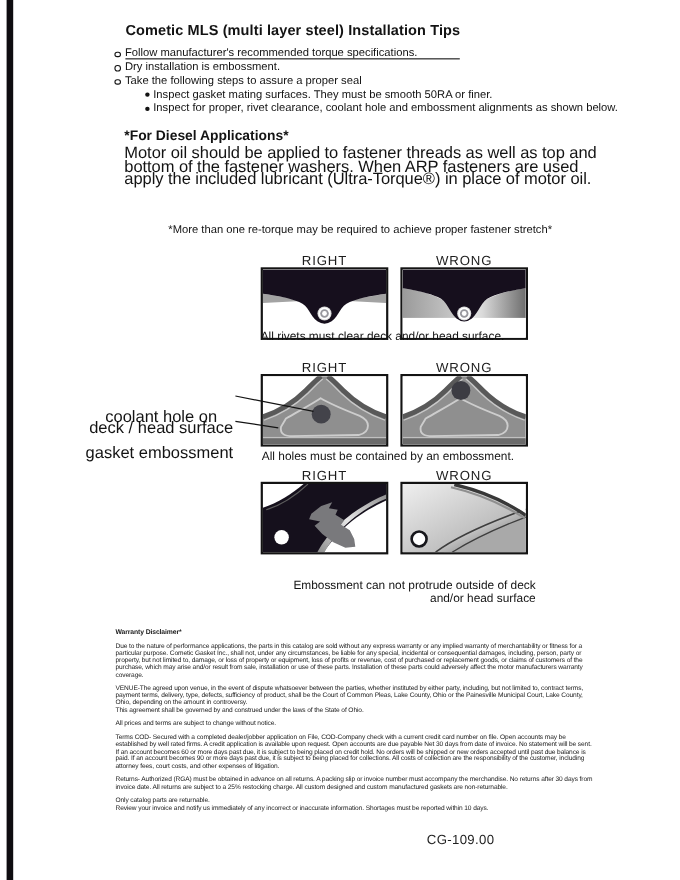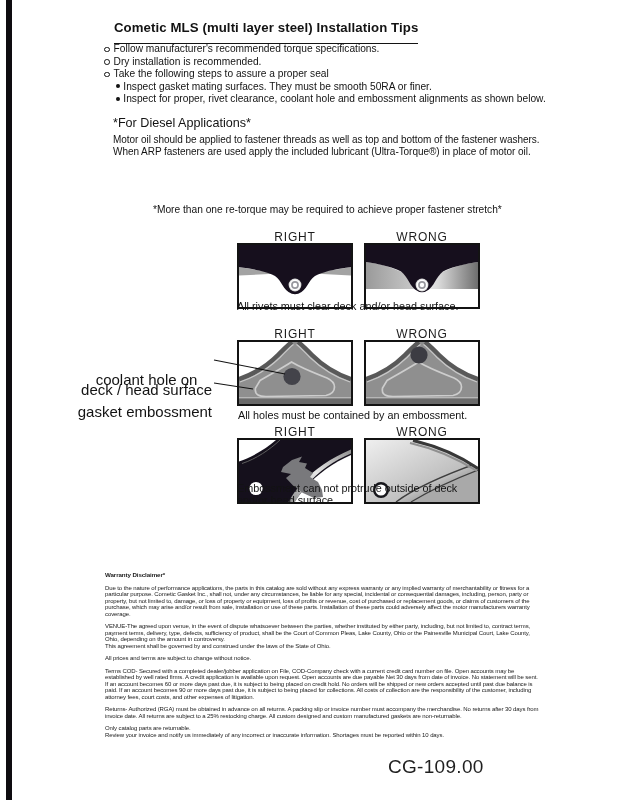--- a/index.html
+++ b/index.html
@@ -1,63 +1,63 @@
 <!DOCTYPE html>
 <html><head>
 <meta charset="utf-8">
 <style>
   html,body{margin:0;padding:0;background:#ffffff;}
   .page{position:relative;width:618px;height:800px;background:#ffffff;overflow:hidden;
         font-family:"Liberation Sans", sans-serif;color:#131313;}
   .abs{position:absolute;}
   .edge-bar{left:6px;top:0;width:6px;height:800px;background:#0e0c10;}
   .title{left:114px;top:20px;font-size:13.2px;font-weight:bold;
-         border-bottom:1.6px solid #131313;padding-bottom:8px;letter-spacing:0.1px;}
+         border-bottom:1.6px solid #131313;padding-bottom:18px;letter-spacing:0.1px;}
   .bullets{left:104px;top:43px;font-size:10.2px;line-height:12.5px;width:470px;}
   .b-row{display:flex;align-items:flex-start;}
-  .b-row.sub{margin-left:12px;}
+  .b-row.sub{margin-left:28px;}
   .b-ring{flex:0 0 auto;width:3.6px;height:3.6px;border:1px solid #131313;border-radius:50%;
           margin:3.8px 4px 0 0;}
   .b-dot{flex:0 0 auto;width:3.8px;height:3.8px;background:#131313;border-radius:50%;
          margin:3.8px 3.5px 0 0;}
-  .h2{left:113px;top:116px;font-size:12.6px;font-weight:normal;}
-  .para{font-size:10px;line-height:11.6px;width:440px;letter-spacing:-0.05px;}
+  .h2{left:113px;top:116px;font-size:12.6px;font-weight:bold;}
+  .para{font-size:15px;line-height:11.6px;width:440px;letter-spacing:-0.05px;}
   .p1{left:113px;top:134px;}
   .p2{left:113px;top:163px;}
   .note{left:113px;top:204px;font-size:10.2px;margin-left:40px;}
   .dlabel{width:116px;text-align:center;font-size:12px;letter-spacing:0.8px;color:#1c1c1c;}
   .dbox{width:112px;height:62px;border:2px solid #131313;background:#fff;}
   .dbox svg{display:block;}
   .caption{font-size:10.8px;line-height:12.4px;color:#131313;}
   .ann{font-size:15px;line-height:10.4px;text-align:center;color:#131313;margin-top:32px;}
   .warranty{left:105px;top:572px;width:434px;font-size:6px;line-height:6.5px;
             letter-spacing:-0.1px;color:#1a1a1a;}
   .warranty .wh{font-weight:bold;font-size:6.2px;margin:0 0 6px 0;}
   .warranty p{margin:0 0 6px 0;}
   .warranty p.tight{margin:0;}
-  .pagenum{left:388px;top:756px;font-size:19px;letter-spacing:0.3px;color:#1f1f1f;}
+  .pagenum{left:388px;top:756px;font-size:12px;letter-spacing:0.3px;color:#1f1f1f;}
   .overlay{left:0;top:0;pointer-events:none;}
 </style>
 </head>
 <body>
 
 <div class="page">
 
   <div class="abs edge-bar"></div>
 
   <div class="abs title">Cometic MLS (multi layer steel) Installation Tips</div>
 
   <div class="abs bullets">
     <div class="b-row">
       <span class="b-ring"></span>
       <span>Follow manufacturer's recommended torque specifications.</span>
     </div>
     <div class="b-row">
       <span class="b-ring"></span>
-      <span>Dry installation is recommended.</span>
+      <span>Dry installation is embossment.</span>
     </div>
     <div class="b-row">
       <span class="b-ring"></span>
       <span>Take the following steps to assure a proper seal</span>
     </div>
     <div class="b-row sub">
       <span class="b-dot"></span>
       <span>Inspect gasket mating surfaces.  They must be smooth 50RA or finer.</span>
     </div>
     <div class="b-row sub">
@@ -194,21 +194,21 @@
       <path d="M112,23 C80,34.5 50,47 30,62 H45 C62,51.5 86,40 112,30 Z" fill="url(#gd3wband)"></path>
       <path d="M112,23 C80,34.5 50,47 30,62" stroke="#3e3e3e" stroke-width="1.4" fill="none"></path>
       <path d="M112,30 C86,40 62,51.5 45,62" stroke="#3e3e3e" stroke-width="1.2" fill="none"></path>
       <path d="M50,0 H112 V27 C93,14.5 72,5.5 50,0 Z" fill="#ffffff"></path>
       <path d="M47,0.5 C71,6 93,15.5 112,28.5" stroke="#383838" stroke-width="3" fill="none"></path>
       <path d="M44,3 C68,8.5 90,18 111,31" stroke="#8f8f8f" stroke-width="2" fill="none"></path>
       <circle cx="15" cy="50" r="6.8" fill="#ffffff" stroke="#17171c" stroke-width="2.4"></circle>
     </svg>
   </div>
 
-  <div class="abs caption" style="left:237px;top:482px;width:250px;">
+  <div class="abs caption" style="left:237px;top:526px;width:250px;text-align:right;">
     <div>Embossment can not protrude outside of deck</div>
     <div>and/or head surface</div>
   </div>
 
   <svg class="abs overlay" width="618" height="800">
     <line x1="214" y1="360" x2="285" y2="374" stroke="#131313" stroke-width="1.1"></line>
     <line x1="214" y1="383" x2="253" y2="389" stroke="#131313" stroke-width="1.1"></line>
   </svg>
 
   <div class="abs warranty">

